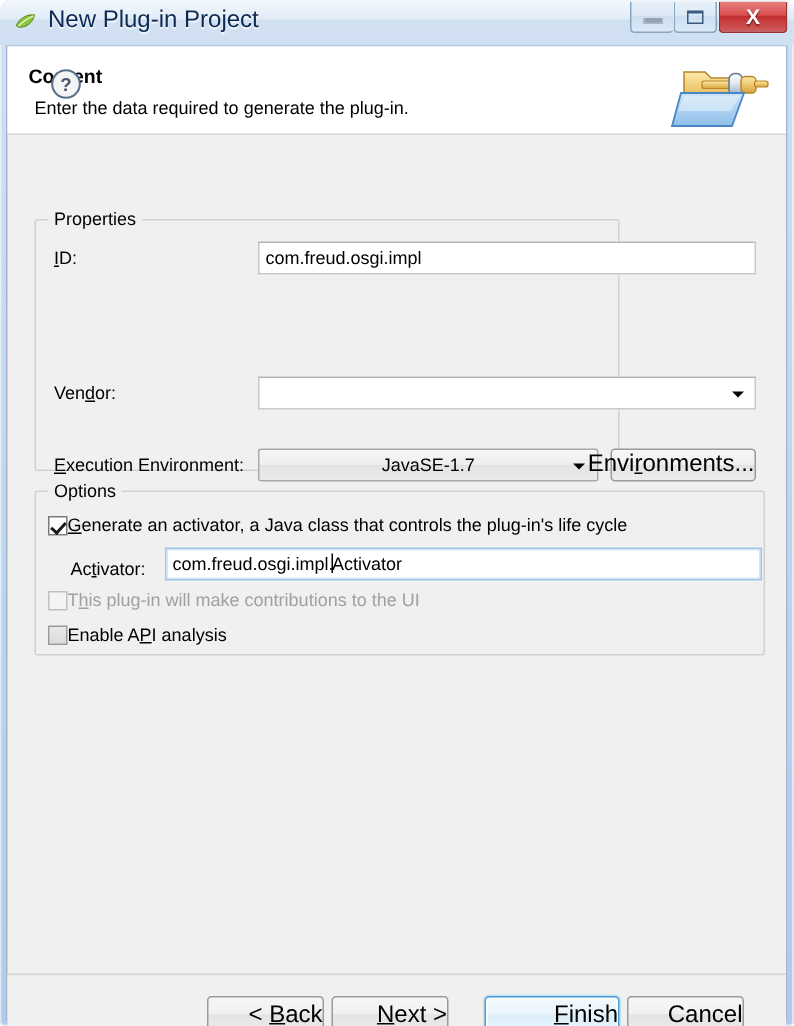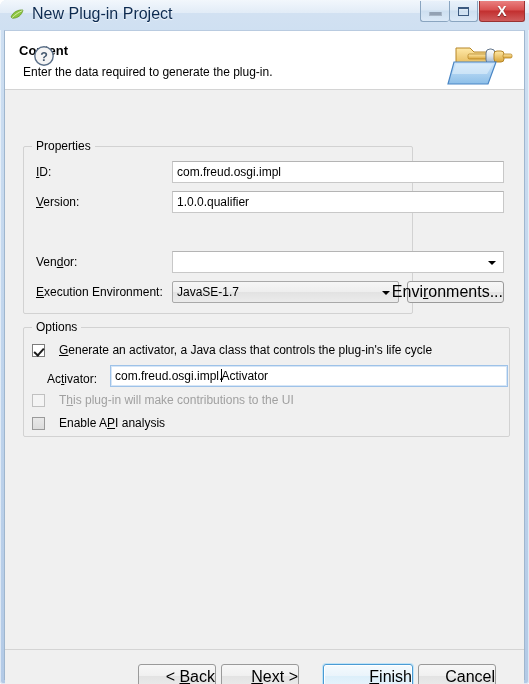--- a/index.html
+++ b/index.html
@@ -239,20 +239,21 @@
     height: 22px;
     border: 1px solid #a9a9a9;
     border-radius: 2px;
     background: linear-gradient(to bottom, #f6f6f6 0%, #eeeeee 48%, #e2e2e2 50%, #ebebeb 100%);
     font-size: 12px;
     color: #000000;
     line-height: 20px;
     padding: 0 4px;
     white-space: nowrap;
     overflow: hidden;
+    text-align: center;
   }
   .combo-ro .arrow {
     position: absolute;
     right: 8px; top: 9px;
   }
   .arrow {
     width: 0; height: 0;
     border-left: 4px solid transparent;
     border-right: 4px solid transparent;
     border-top: 4px solid #000000;
@@ -276,21 +277,21 @@
     border: 1px solid #4a9bd4;
     box-shadow: 0 0 0 1px #bfe3f7, inset 0 0 0 1px #ffffff;
     background: linear-gradient(to bottom, #f4fafe 0%, #eaf4fb 48%, #dceffa 50%, #e9f4fc 100%);
   }
 
   
   .cbrow {
     position: absolute;
     display: flex;
     align-items: center;
-    gap: 14px;
+    gap: 0;
     font-size: 12px;
   }
   .cbox {
     width: 13px; height: 13px;
     box-sizing: border-box;
     border: 1px solid #7b7b7b;
     background: #ffffff;
     position: relative;
     flex: 0 0 auto;
   }
@@ -412,35 +413,31 @@
     </div>
 
     <div class="group" id="group-properties">
       <span class="group-title">Properties</span>
 
       <div class="row" style="top:14px;">
         <span class="field-label"><span class="mn">I</span><span>D:</span></span>
         <div class="textfield" style="left:148px; width:332px;">com.freud.osgi.impl</div>
       </div>
 
-      <div class="row" style="top:44px;">
-        <span class="field-label"><span class="mn">V</span><span>ersion:</span></span>
-        <div class="textfield" style="left:148px; width:332px;">1.0.0.qualifier</div>
-      </div>
 
 
       <div class="row" style="top:104px;">
         <span class="field-label"><span>Ven</span><span class="mn">d</span><span>or:</span></span>
         <div class="combo-edit" style="left:148px; width:332px;">
           <span style="position:absolute;left:4px;top:1px;line-height:20px;"></span>
           <span class="arrow"></span>
         </div>
       </div>
 
-      <div class="row" style="top:134px;">
+      <div class="row" style="top:152px;">
         <span class="field-label"><span class="mn">E</span><span>xecution Environment:</span></span>
         <div class="combo-ro" style="left:148px; width:227px;">
           <span>JavaSE-1.7</span>
           <span class="arrow"></span>
         </div>
         <div class="btn" style="position:absolute; left:383px; top:0px; width:97px; height:22px;">
           <span><span>Envi</span><span class="mn">r</span><span>onments...</span></span>
         </div>
       </div>
     </div>

